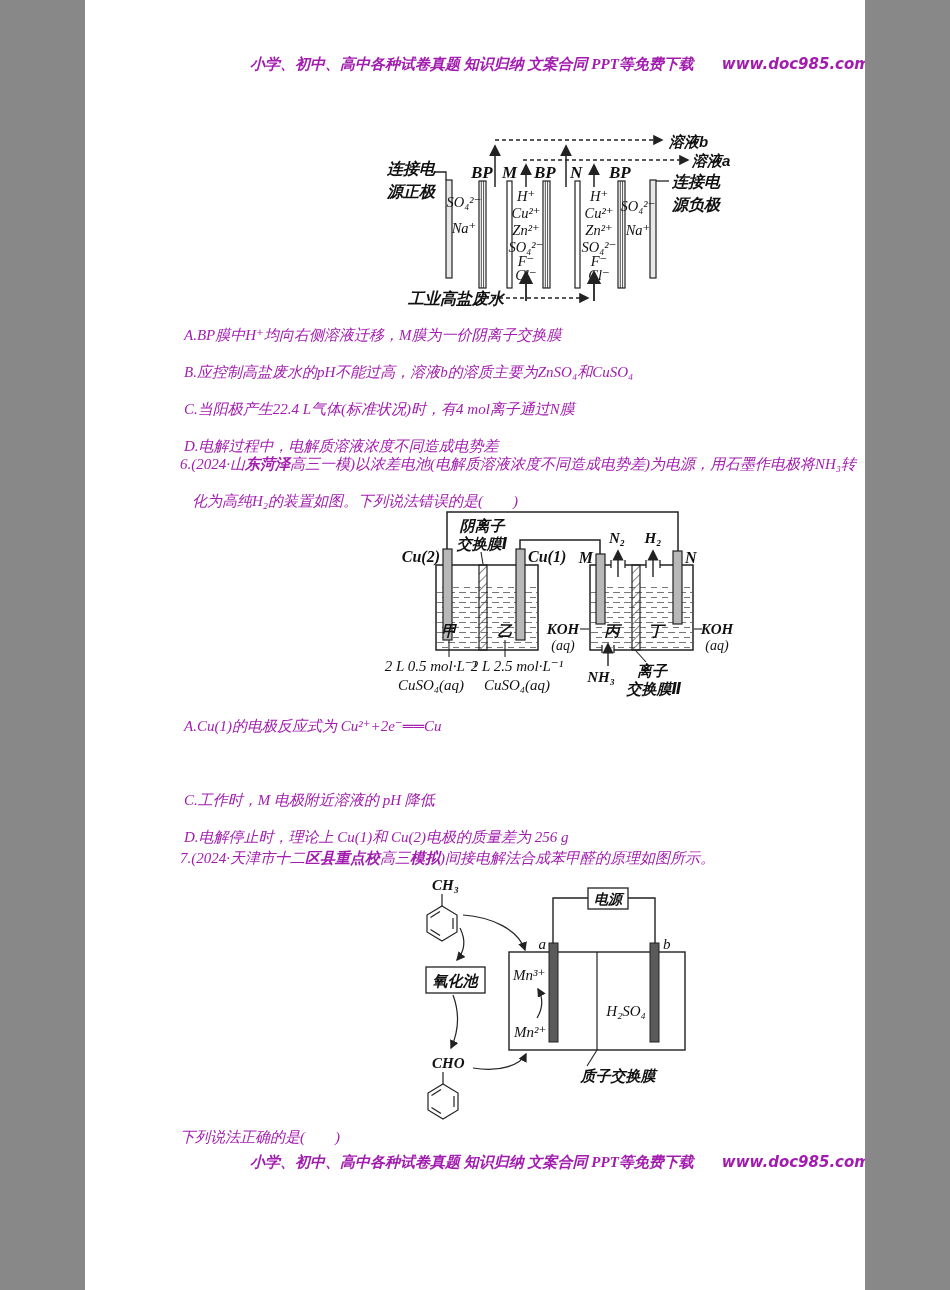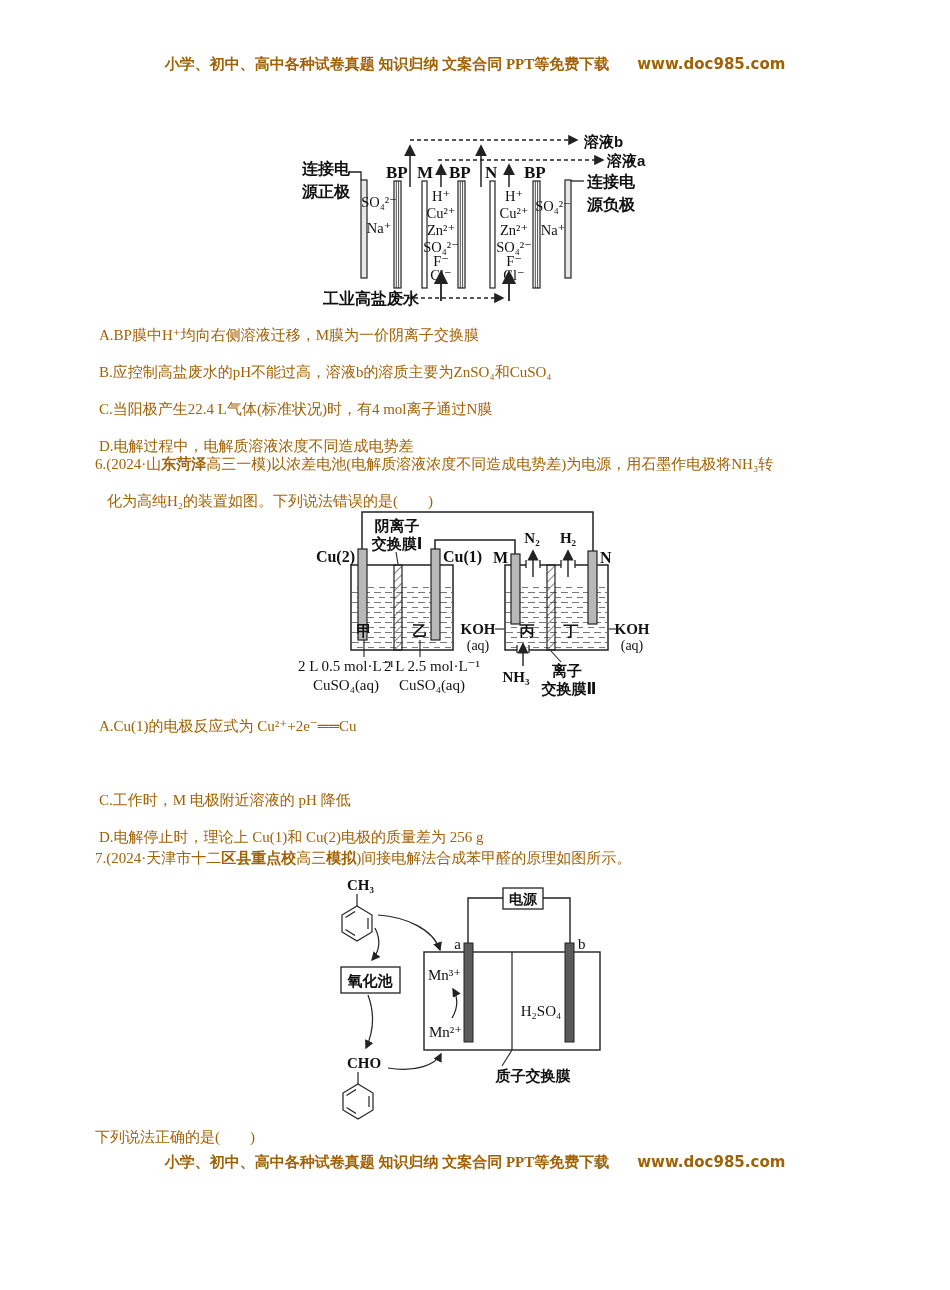--- a/index.html
+++ b/index.html
@@ -1,17 +1,17 @@
 <!DOCTYPE html>
 <html><head>
 <meta charset="utf-8">
 <style>
   html,body{margin:0;padding:0;background:#888;}
-  #page{position:relative;width:950px;height:1290px;background:#ffffff;margin:0 auto;
-        font-family:"Liberation Serif","DejaVu Serif",serif;color:#a16207;overflow:hidden;}
+  #page{position:relative;width:780px;height:1290px;background:#ffffff;margin:0 auto;
+        font-family:"Liberation Serif","DejaVu Serif",serif;color:#a21caf;overflow:hidden;font-style:italic;}
   .hline{position:absolute;white-space:nowrap;font-size:15px;}
   .center{width:950px;text-align:center;}
   .site{font-family:"DejaVu Sans","Liberation Sans",sans-serif;font-weight:bold;font-size:15px;margin-left:28px;}
   .hcn{font-weight:600;}
   .tline{position:absolute;white-space:nowrap;font-size:15px;line-height:24px;margin-left:33px;}
   .b{font-weight:bold;}
   svg text{fill:#111;}
   .cn{font-family:"Liberation Sans","DejaVu Sans",sans-serif;font-weight:600;}
   .lat{font-family:"Liberation Serif","DejaVu Serif",serif;}
   .latb{font-family:"Liberation Serif","DejaVu Serif",serif;font-weight:bold;}

